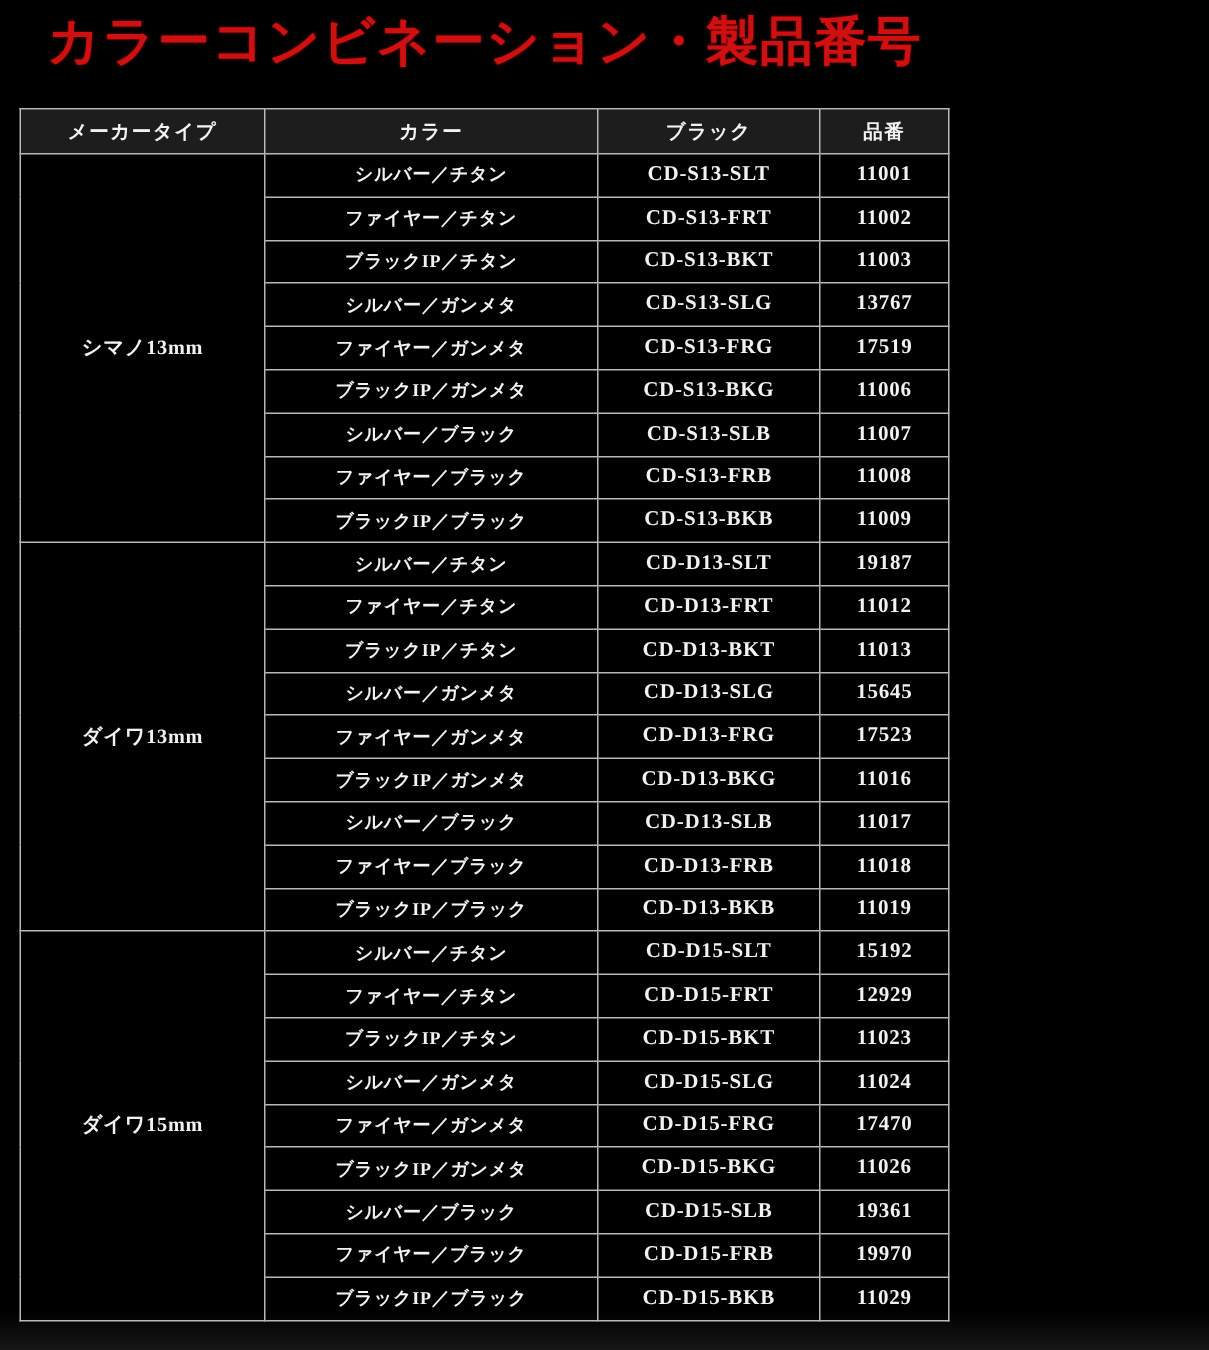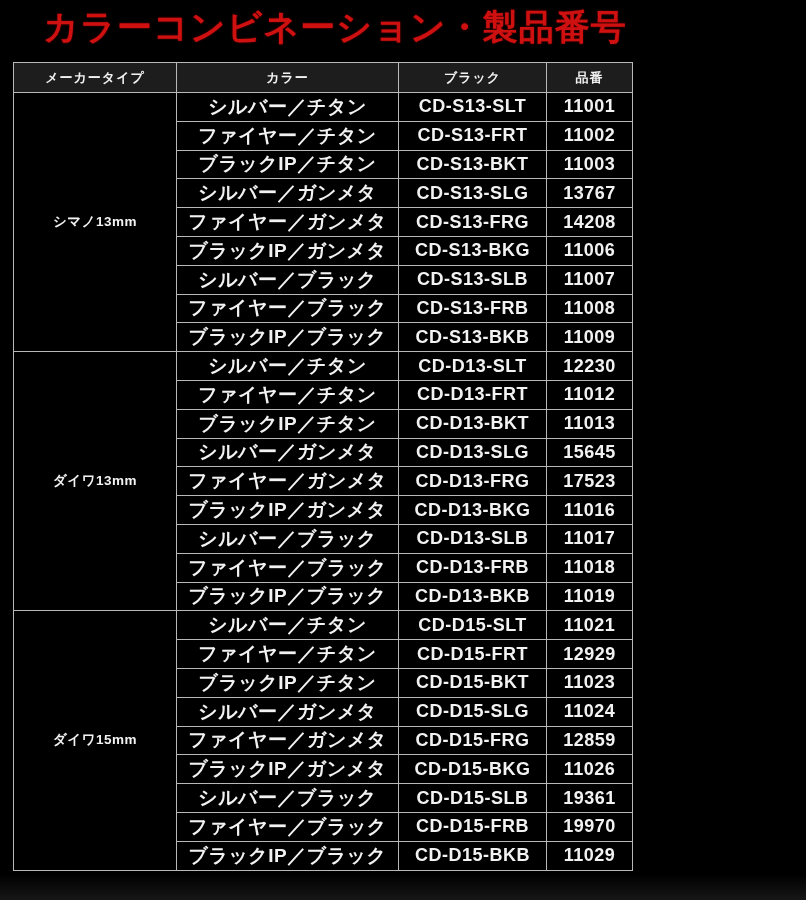--- a/index.html
+++ b/index.html
@@ -14,36 +14,37 @@
   body {
     position: relative;
     width: 806px;
     height: 900px;
     overflow: hidden;
     font-family: "Liberation Sans", "DejaVu Sans", sans-serif;
   }
   .page-title {
     position: absolute;
     top: 4px;
-    left: 25px;
+    left: 13px;
     width: 620px;
     text-align: center;
     font-size: 35px;
     font-weight: 700;
     letter-spacing: 1px;
     color: var(--title-red);
     text-shadow: 0 0 2px rgba(160, 0, 0, 0.8);
     white-space: nowrap;
   }
   table.spec-table {
     position: absolute;
-    top: 62px;
+    top: 72px;
     left: 13px;
     border-collapse: collapse;
     table-layout: fixed;
+    font-family: Liberation Serif, serif;
   }
   .col-maker   { width: 163px; }
   .col-color   { width: 222px; }
   .col-product { width: 148px; }
   .col-code    { width: 86px; }
   .spec-table th,
   .spec-table td {
     border: 1px solid var(--border);
     color: var(--text);
     font-weight: 700;
@@ -61,25 +62,25 @@
   .spec-table td {
     background: var(--cell-bg);
     height: 28.8px;
     font-size: 13px;
   }
   td.maker-cell {
     font-size: 13.5px;
     letter-spacing: 0.5px;
   }
   td.color-cell {
-    font-size: 19px;
+    font-size: 12px;
     letter-spacing: 0.5px;
   }
   td.product-cell, td.code-cell {
-    font-size: 18px;
+    font-size: 14px;
     letter-spacing: 0.5px;
   }
   .bottom-fade {
     position: absolute;
     left: 0;
     right: 0;
     bottom: 0;
     height: 26px;
     background: linear-gradient(to bottom, rgba(255,255,255,0), rgba(255,255,255,0.09));
     pointer-events: none;
@@ -123,21 +124,21 @@
         <td class="code-cell">11003</td>
       </tr>
       <tr>
         <td class="color-cell">シルバー／ガンメタ</td>
         <td class="product-cell">CD-S13-SLG</td>
         <td class="code-cell">13767</td>
       </tr>
       <tr>
         <td class="color-cell">ファイヤー／ガンメタ</td>
         <td class="product-cell">CD-S13-FRG</td>
-        <td class="code-cell">14208</td>
+        <td class="code-cell">17519</td>
       </tr>
       <tr>
         <td class="color-cell">ブラックIP／ガンメタ</td>
         <td class="product-cell">CD-S13-BKG</td>
         <td class="code-cell">11006</td>
       </tr>
       <tr>
         <td class="color-cell">シルバー／ブラック</td>
         <td class="product-cell">CD-S13-SLB</td>
         <td class="code-cell">11007</td>
@@ -149,21 +150,21 @@
       </tr>
       <tr>
         <td class="color-cell">ブラックIP／ブラック</td>
         <td class="product-cell">CD-S13-BKB</td>
         <td class="code-cell">11009</td>
       </tr>
       <tr>
         <td class="maker-cell" rowspan="9">ダイワ13mm</td>
         <td class="color-cell">シルバー／チタン</td>
         <td class="product-cell">CD-D13-SLT</td>
-        <td class="code-cell">12230</td>
+        <td class="code-cell">19187</td>
       </tr>
       <tr>
         <td class="color-cell">ファイヤー／チタン</td>
         <td class="product-cell">CD-D13-FRT</td>
         <td class="code-cell">11012</td>
       </tr>
       <tr>
         <td class="color-cell">ブラックIP／チタン</td>
         <td class="product-cell">CD-D13-BKT</td>
         <td class="code-cell">11013</td>
@@ -195,41 +196,41 @@
       </tr>
       <tr>
         <td class="color-cell">ブラックIP／ブラック</td>
         <td class="product-cell">CD-D13-BKB</td>
         <td class="code-cell">11019</td>
       </tr>
       <tr>
         <td class="maker-cell" rowspan="9">ダイワ15mm</td>
         <td class="color-cell">シルバー／チタン</td>
         <td class="product-cell">CD-D15-SLT</td>
-        <td class="code-cell">11021</td>
+        <td class="code-cell">15192</td>
       </tr>
       <tr>
         <td class="color-cell">ファイヤー／チタン</td>
         <td class="product-cell">CD-D15-FRT</td>
         <td class="code-cell">12929</td>
       </tr>
       <tr>
         <td class="color-cell">ブラックIP／チタン</td>
         <td class="product-cell">CD-D15-BKT</td>
         <td class="code-cell">11023</td>
       </tr>
       <tr>
         <td class="color-cell">シルバー／ガンメタ</td>
         <td class="product-cell">CD-D15-SLG</td>
         <td class="code-cell">11024</td>
       </tr>
       <tr>
         <td class="color-cell">ファイヤー／ガンメタ</td>
         <td class="product-cell">CD-D15-FRG</td>
-        <td class="code-cell">12859</td>
+        <td class="code-cell">17470</td>
       </tr>
       <tr>
         <td class="color-cell">ブラックIP／ガンメタ</td>
         <td class="product-cell">CD-D15-BKG</td>
         <td class="code-cell">11026</td>
       </tr>
       <tr>
         <td class="color-cell">シルバー／ブラック</td>
         <td class="product-cell">CD-D15-SLB</td>
         <td class="code-cell">19361</td>

